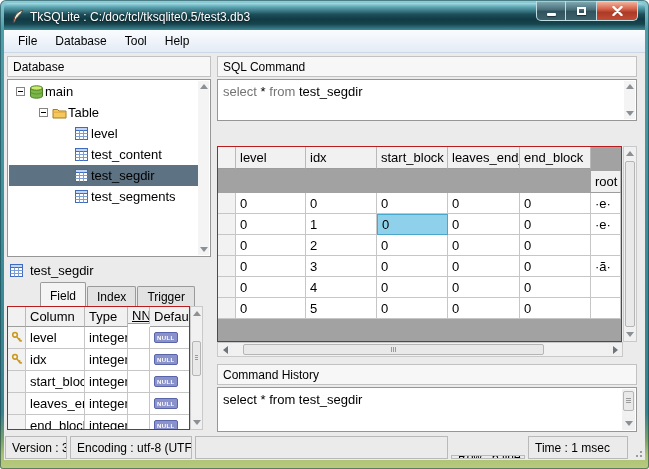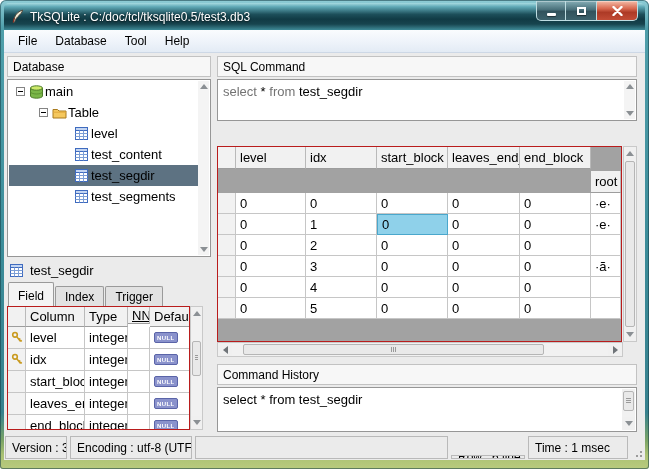--- a/index.html
+++ b/index.html
@@ -43,21 +43,21 @@
   .tree-ico{width:16px;display:inline-flex;align-items:center;flex:none;}
   
   .vsb-slim{position:absolute;top:1px;right:1px;bottom:1px;width:11px;background:#f4f4f4;
     display:flex;flex-direction:column;justify-content:space-between;align-items:center;padding:3px 0;box-sizing:border-box;}
   .tri-up{width:0;height:0;border-left:4px solid transparent;border-right:4px solid transparent;border-bottom:5px solid #8b9094;}
   .tri-down{width:0;height:0;border-left:4px solid transparent;border-right:4px solid transparent;border-top:5px solid #8b9094;}
   .tri-left{width:0;height:0;border-top:4px solid transparent;border-bottom:4px solid transparent;border-right:5px solid #6f7478;}
   .tri-right{width:0;height:0;border-top:4px solid transparent;border-bottom:4px solid transparent;border-left:5px solid #6f7478;}
   
   .obj-label{position:absolute;display:flex;align-items:center;gap:4px;font-size:13px;}
-  .tabs{position:absolute;display:flex;align-items:flex-end;height:25px;}
+  .tabs{position:absolute;display:flex;align-items:flex-end;height:25px;margin-left:32px;}
   .tab{box-sizing:border-box;border:1px solid #9a9a9a;border-bottom:none;background:#e2e2e2;
     padding:3px 9px 3px 9px;font-size:12px;height:20px;border-radius:2px 2px 0 0;margin-right:1px;}
   .tab.active{background:#f4f4f4;height:24px;padding-top:6px;position:relative;z-index:2;}
   
   .gridtable{position:absolute;box-sizing:border-box;background:#a2a2a2;border:1px solid #b91c1c;overflow:hidden;}
   .grow{display:flex;}
   .gcell{box-sizing:border-box;border-right:1px solid #c6c6c6;border-bottom:1px solid #c6c6c6;
     padding:0 4px;display:flex;align-items:center;overflow:hidden;white-space:nowrap;background:#fff;font-size:13px;}
   .gcell.head{background:#f1f1f1;border-right:1px solid #b9b9b9;border-bottom:1px solid #9d9d9d;}
   .gcell.rowsel{background:#f2f2f2;padding:0 2px;justify-content:center;}

